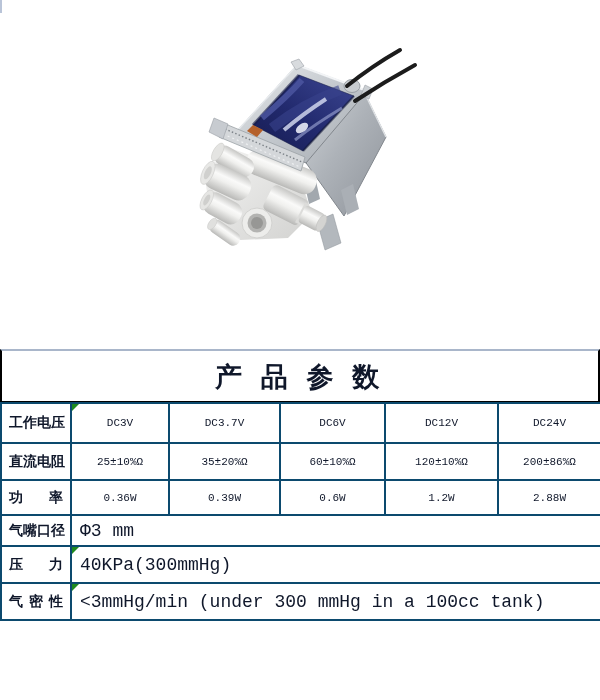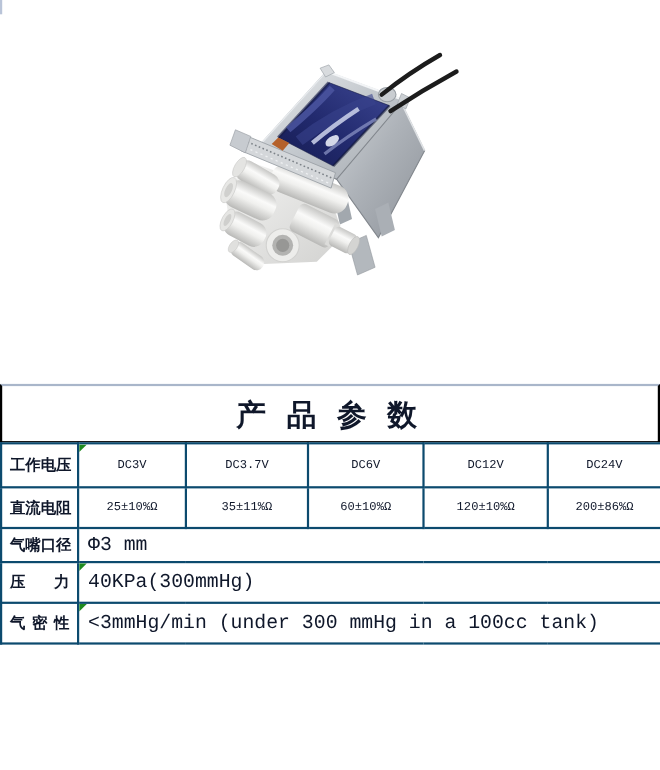--- a/index.html
+++ b/index.html
@@ -167,25 +167,33 @@
         <td class="lbl">工作电压</td>
         <td class="val"><span class="flag"></span><span>DC3V</span></td>
         <td class="val">DC3.7V</td>
         <td class="val">DC6V</td>
         <td class="val">DC12V</td>
         <td class="val">DC24V</td>
       </tr>
       <tr style="height:37px">
         <td class="lbl">直流电阻</td>
         <td class="val">25±10%Ω</td>
-        <td class="val">35±11%Ω</td>
+        <td class="val">35±20%Ω</td>
         <td class="val">60±10%Ω</td>
         <td class="val">120±10%Ω</td>
         <td class="val">200±86%Ω</td>
       </tr>
+      <tr style="height:35px">
+        <td class="lbl">功率</td>
+        <td class="val">0.36W</td>
+        <td class="val">0.39W</td>
+        <td class="val">0.6W</td>
+        <td class="val">1.2W</td>
+        <td class="val">2.88W</td>
+      </tr>
       <tr style="height:31px">
         <td class="lbl">气嘴口径</td>
         <td class="mval" colspan="5">Φ3 mm</td>
       </tr>
       <tr style="height:37px">
         <td class="lbl">压力</td>
         <td class="mval" colspan="5"><span class="flag"></span><span>40KPa(300mmHg)</span></td>
       </tr>
       <tr style="height:37px">
         <td class="lbl">气密性</td>

